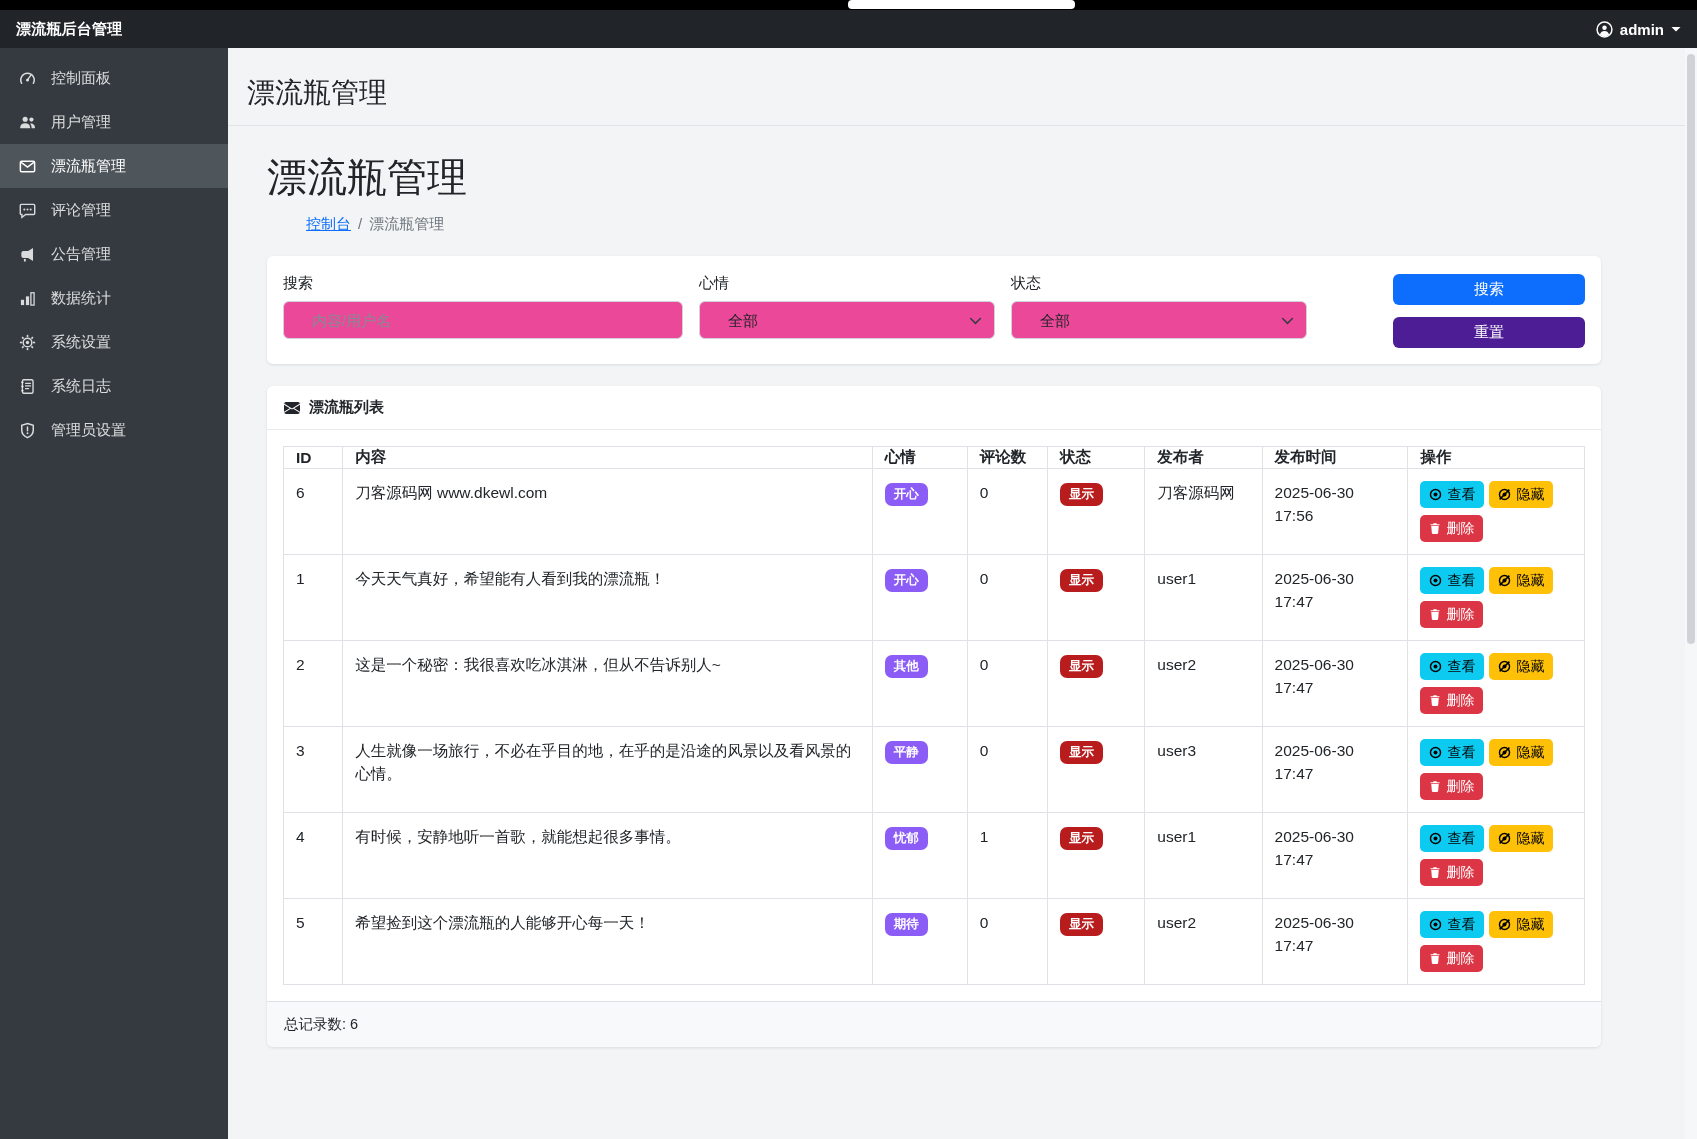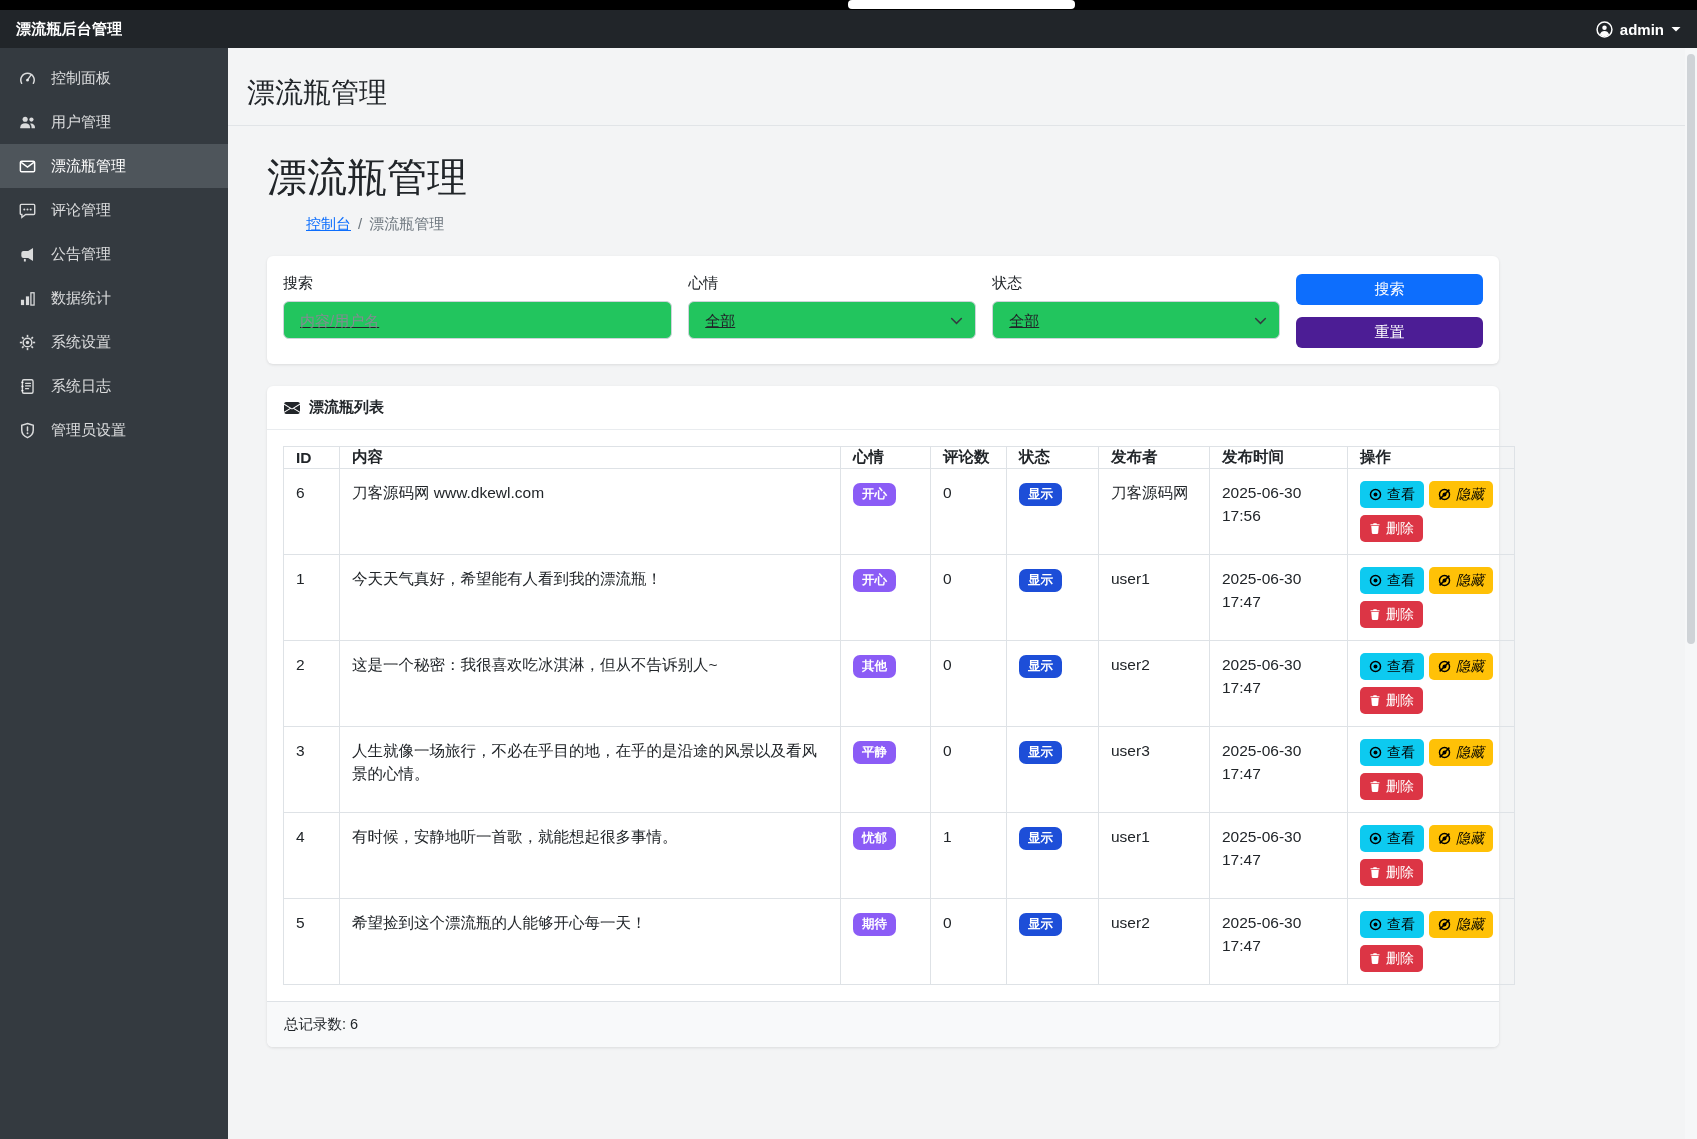--- a/index.html
+++ b/index.html
@@ -28,30 +28,30 @@
   .main { flex:1; position:relative; }
   .page-header { padding:26px 24px 13px 19px; border-bottom:1px solid #e1e4e7; }
   .page-header h2 { font-size:28px; font-weight:500; color:#212529; }
   .content { padding:0 0 0 39px; width:1302px; }
   .big-title { font-size:40px; font-weight:500; margin:24px 0 10px; }
   .breadcrumb { font-size:15px; margin-bottom:22px; color:#6c757d; }
   .breadcrumb a { color:#0d6efd; text-decoration:underline; cursor:pointer;margin-left:39px; }
   .breadcrumb .sep { margin:0 7px; }
 
   .card { background:#fff; border-radius:6px; box-shadow:0 1px 3px rgba(0,0,0,.10);
-    width:1232px; }
+    width:1334px; }
 
   
   .filter-card { padding:18px 16px 16px; display:flex; gap:16px; }
   .fgroup label { display:block; font-size:15px; margin-bottom:8px; color:#212529; }
   .fg-search { width:400px; }
   .fg-mood, .fg-status { width:296px; }
   .form-control, .form-select { width:100%; height:38px; border:1px solid #ced4da;
-    border-radius:6px; padding:0 16px; font-size:15px; color:#212529; background:#22c55e;
-    font-family:inherit; outline:none;text-decoration:underline; }
+    border-radius:6px; padding:0 28px; font-size:15px; color:#212529; background:#ec4899;
+    font-family:inherit; outline:none; }
   .form-control::placeholder { color:#848b92; }
   .select-wrap { position:relative; }
   .form-select { appearance:none; -webkit-appearance:none; padding-right:34px; }
   .select-chevron { position:absolute; right:13px; top:12px; pointer-events:none; color:#343a40; }
   .btn-col { width:192px; margin-left:auto; display:flex; flex-direction:column; gap:12px; }
   .btn-lg { height:31px; border:none; border-radius:6px; font-size:15px; cursor:pointer;
     font-family:inherit; color:#fff; }
   .btn-primary { background:#0d6efd; }
   .btn-secondary { background:#4c1d95; }
 
@@ -61,26 +61,26 @@
     border-bottom:1px solid #e9ecef; font-size:15px; font-weight:700; }
   .card-header svg { display:block; }
   .card-body { padding:16px; }
   table { width:100%; border-collapse:collapse; table-layout:fixed; }
   th, td { border:1px solid #dee2e6; text-align:left; font-size:15.5px; }
   th { padding:0 12px; font-weight:700; }
   td { padding:12px 12px; vertical-align:top; height:73px; line-height:1.5; }
   .badge { display:inline-block; padding:4px 9px; border-radius:7px; font-size:12.5px;
     font-weight:700; color:#fff; line-height:1.2; }
   .badge-mood { background:#8b5cf6; }
-  .badge-status { background:#1d4ed8; }
+  .badge-status { background:#b91c1c; }
   .actions { display:flex; flex-wrap:wrap; gap:7px 5px; }
   .btn-sm { display:inline-flex; align-items:center; gap:5px; padding:3px 9px;
     border:none; border-radius:5px; font-size:14px; cursor:pointer; font-family:inherit; line-height:1.5; }
   .btn-view { background:#0dcaf0; color:#000; }
-  .btn-hide { background:#ffc107; color:#000;font-style:italic; }
+  .btn-hide { background:#ffc107; color:#000; }
   .btn-del  { background:#dc3545; color:#fff; }
   .bicon svg { display:block; }
   .card-footer { padding:13px 17px; background:#f8f9fa; border-top:1px solid #dee2e6;
     border-radius:0 0 6px 6px; font-size:14.5px; color:#212529; }
 
   
   .scrollbar { position:absolute; right:0; top:48px; width:12px; height:1091px; background:#f6f7f8; }
   .scroll-thumb { position:absolute; left:2px; top:6px; width:8px; height:590px;
     background:#cfd3d7; border-radius:4px; }
 </style>

